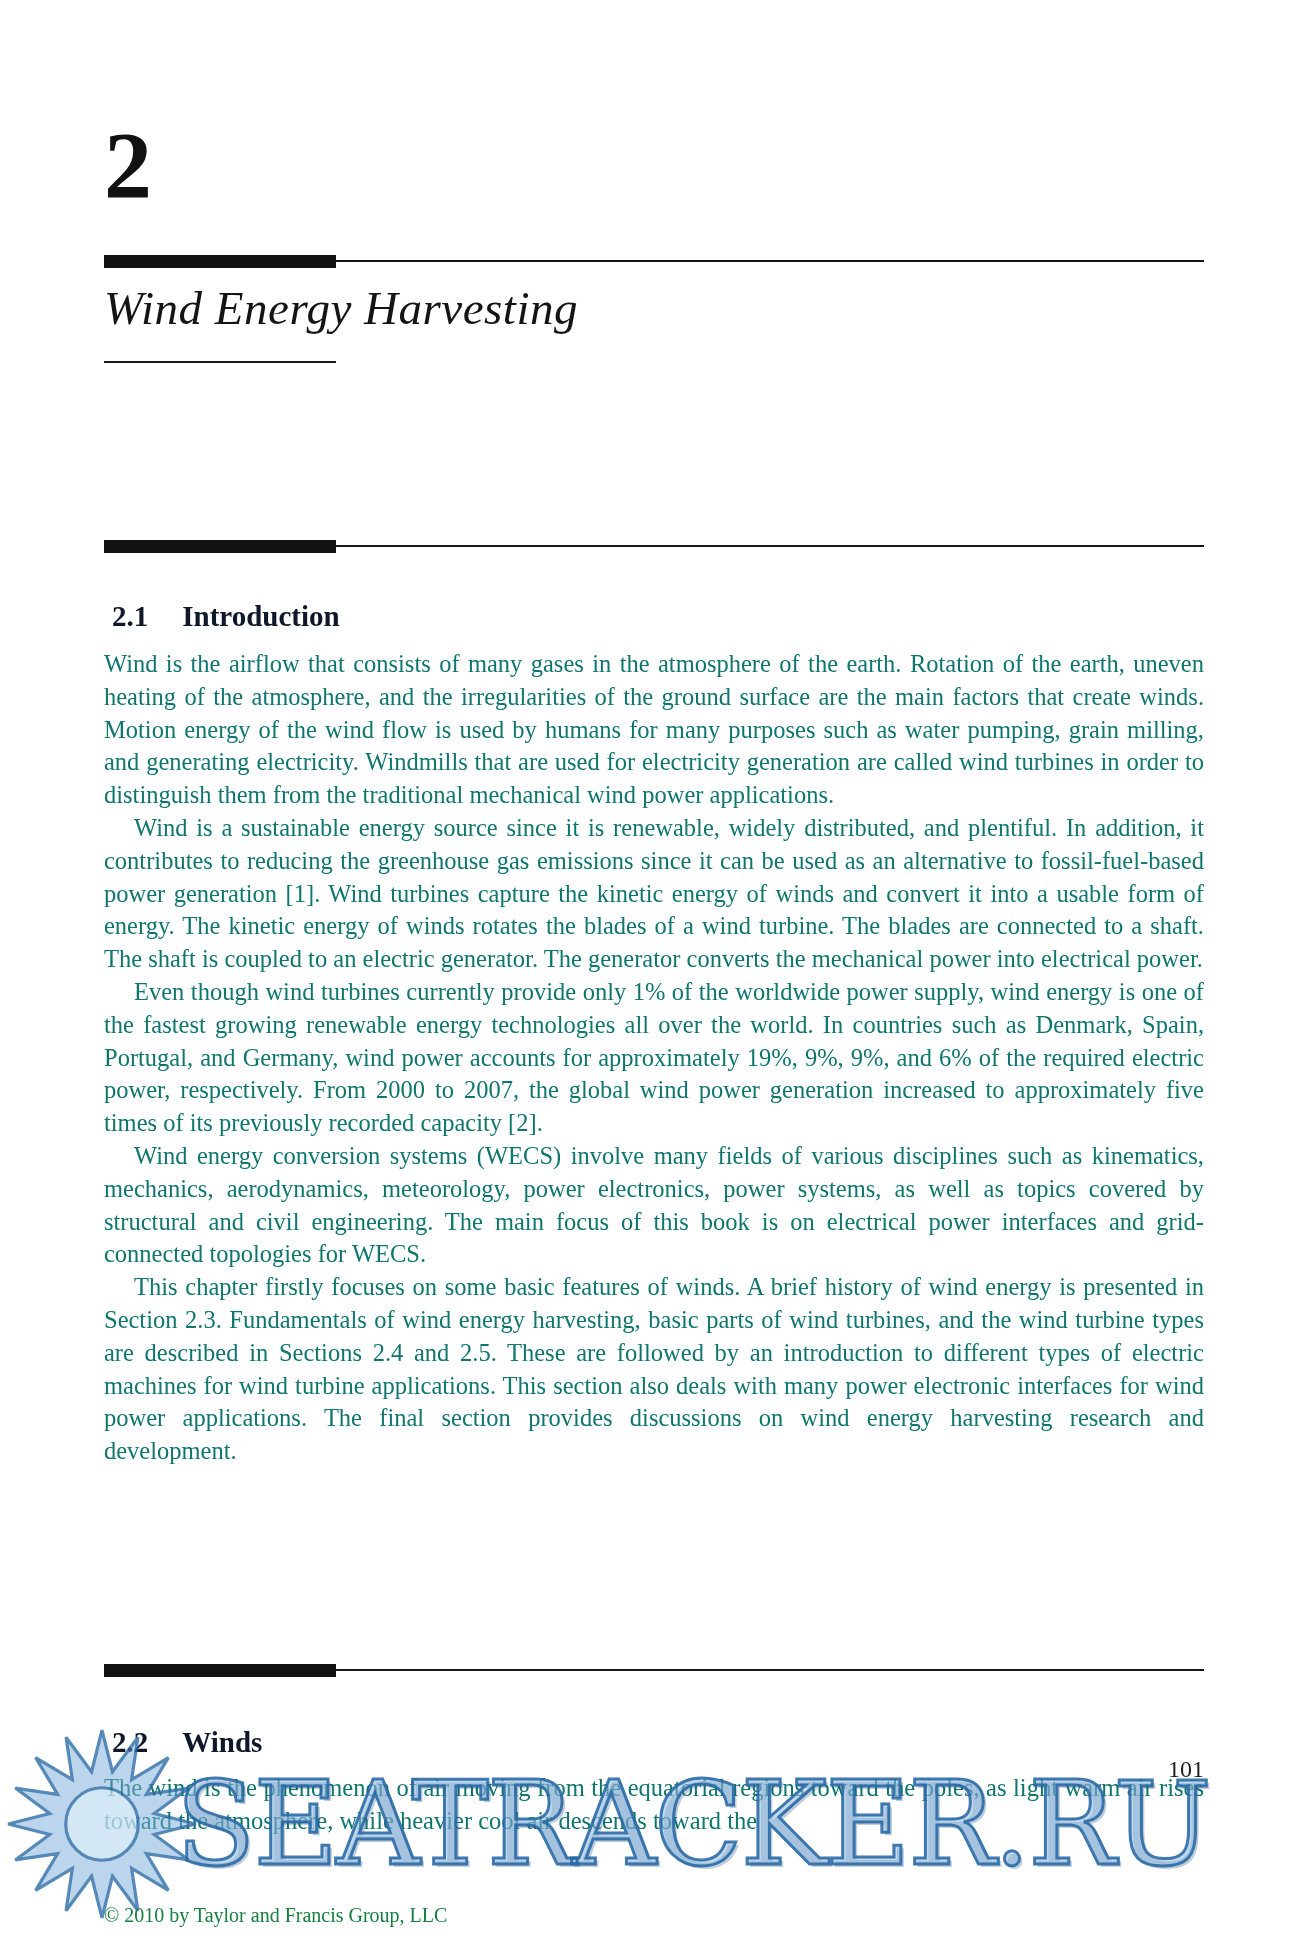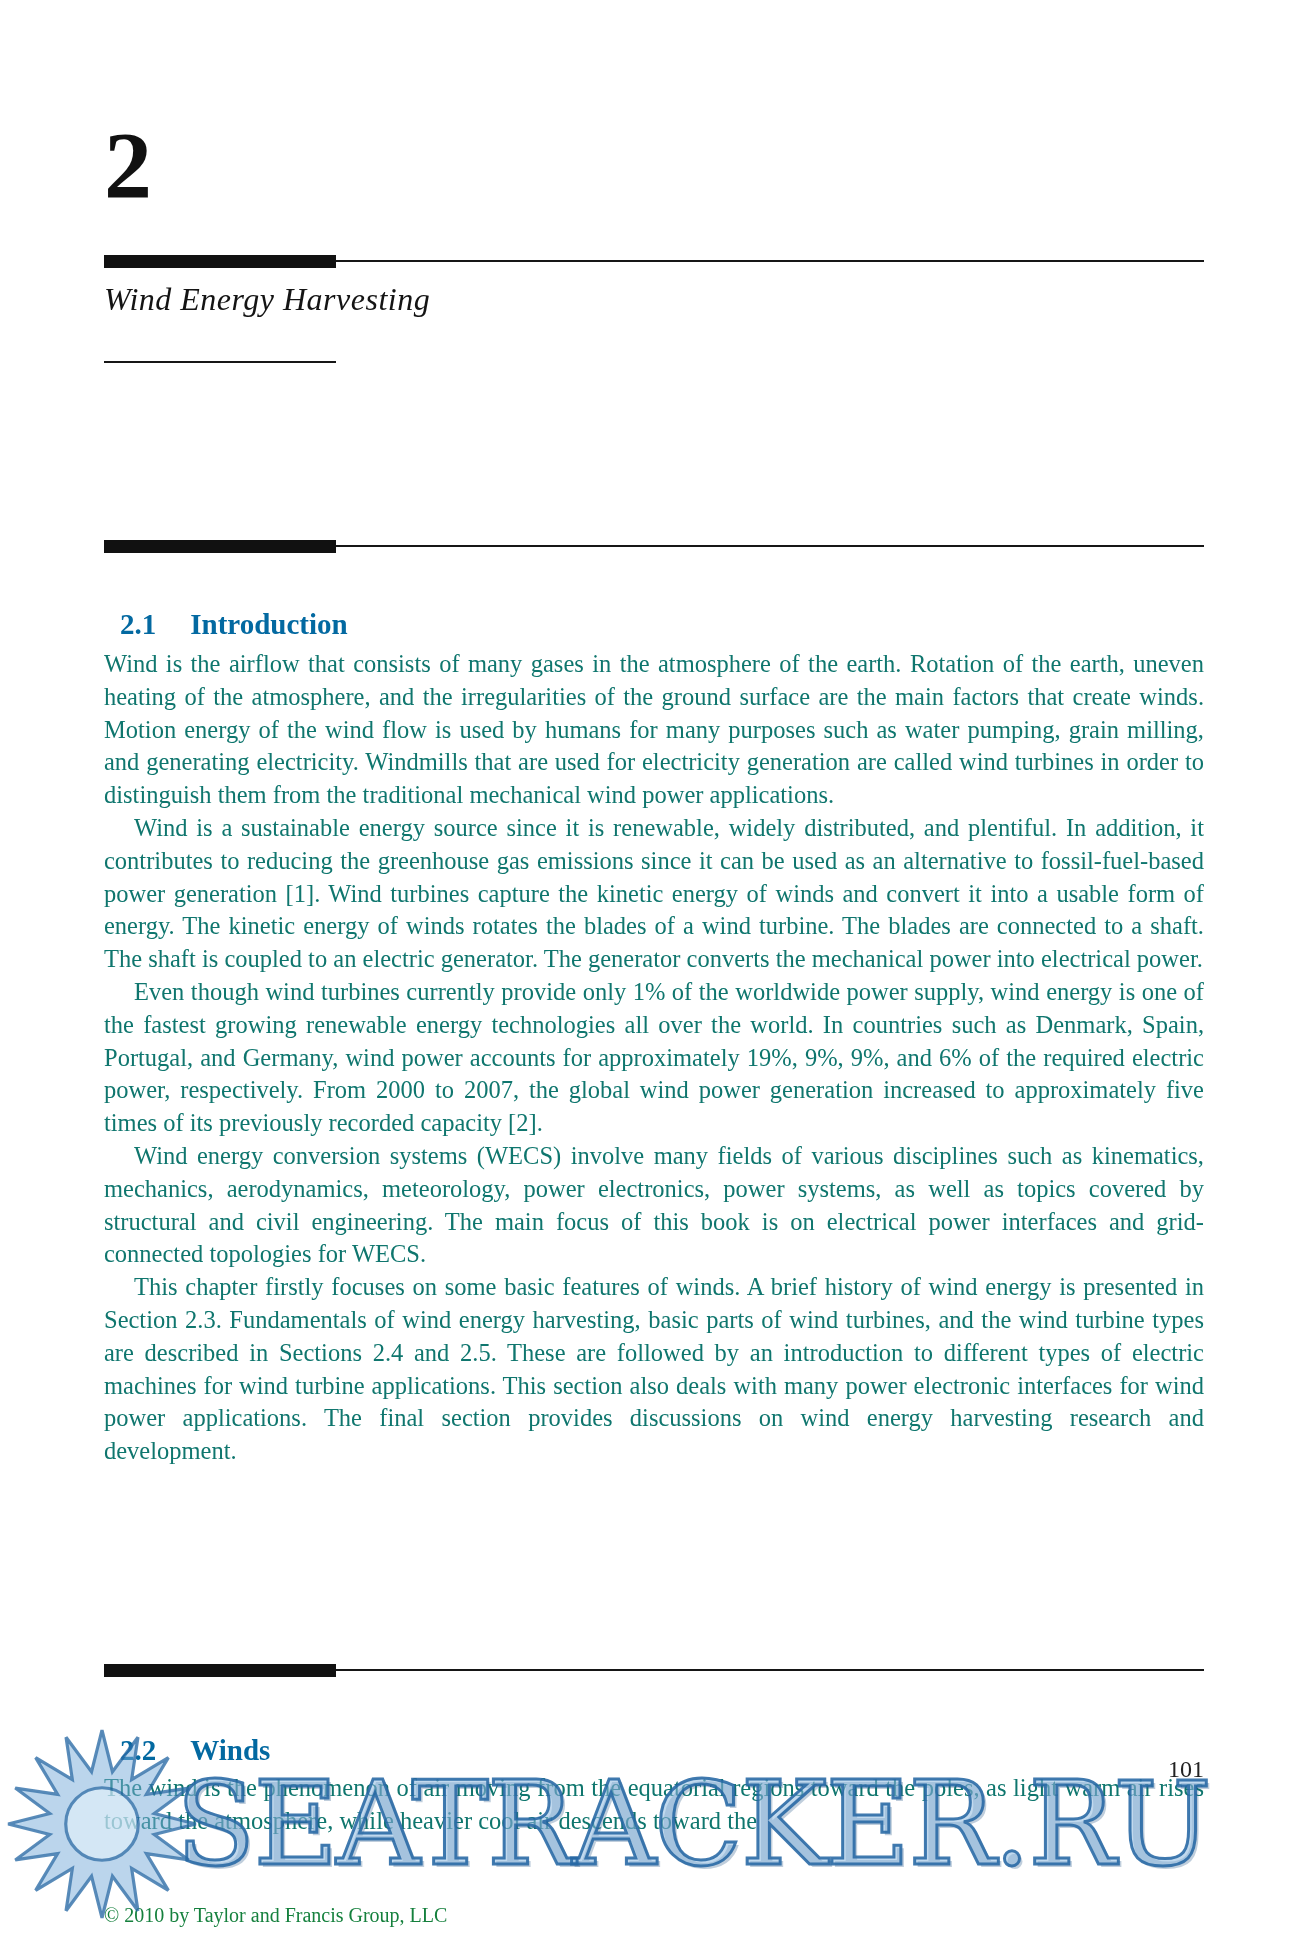--- a/index.html
+++ b/index.html
@@ -44,42 +44,42 @@
     background: #111;
   }
   .rule-chapter-top { top: 255px; }
   .rule-section-1   { top: 540px; }
   .rule-section-2   { top: 1664px; }
 
   .chapter-title {
     position: absolute;
     left: 104px;
     top: 281px;
-    font-size: 32px;
+    font-size: 47px;
     font-style: italic;
     letter-spacing: 0.5px;
     color: #141414;
   }
   .title-underline {
     position: absolute;
     left: 104px;
     top: 361px;
     width: 232px;
     height: 2px;
     background: #161616;
   }
 
   
   .section-heading {
     position: absolute;
     left: 104px;
-    margin: 16px;
+    margin: 8px;
     font-size: 29px;
     font-weight: bold;
-    color: #0369a1;
+    color: #0f172a;
     font-family: "Liberation Serif", serif;
   }
   .heading-2-1 { top: 592px; }
   .heading-2-2 { top: 1718px; }
   .section-heading .sec-num { margin-right: 34px; }
 
   
   .body-text {
     position: absolute;
     left: 104px;

